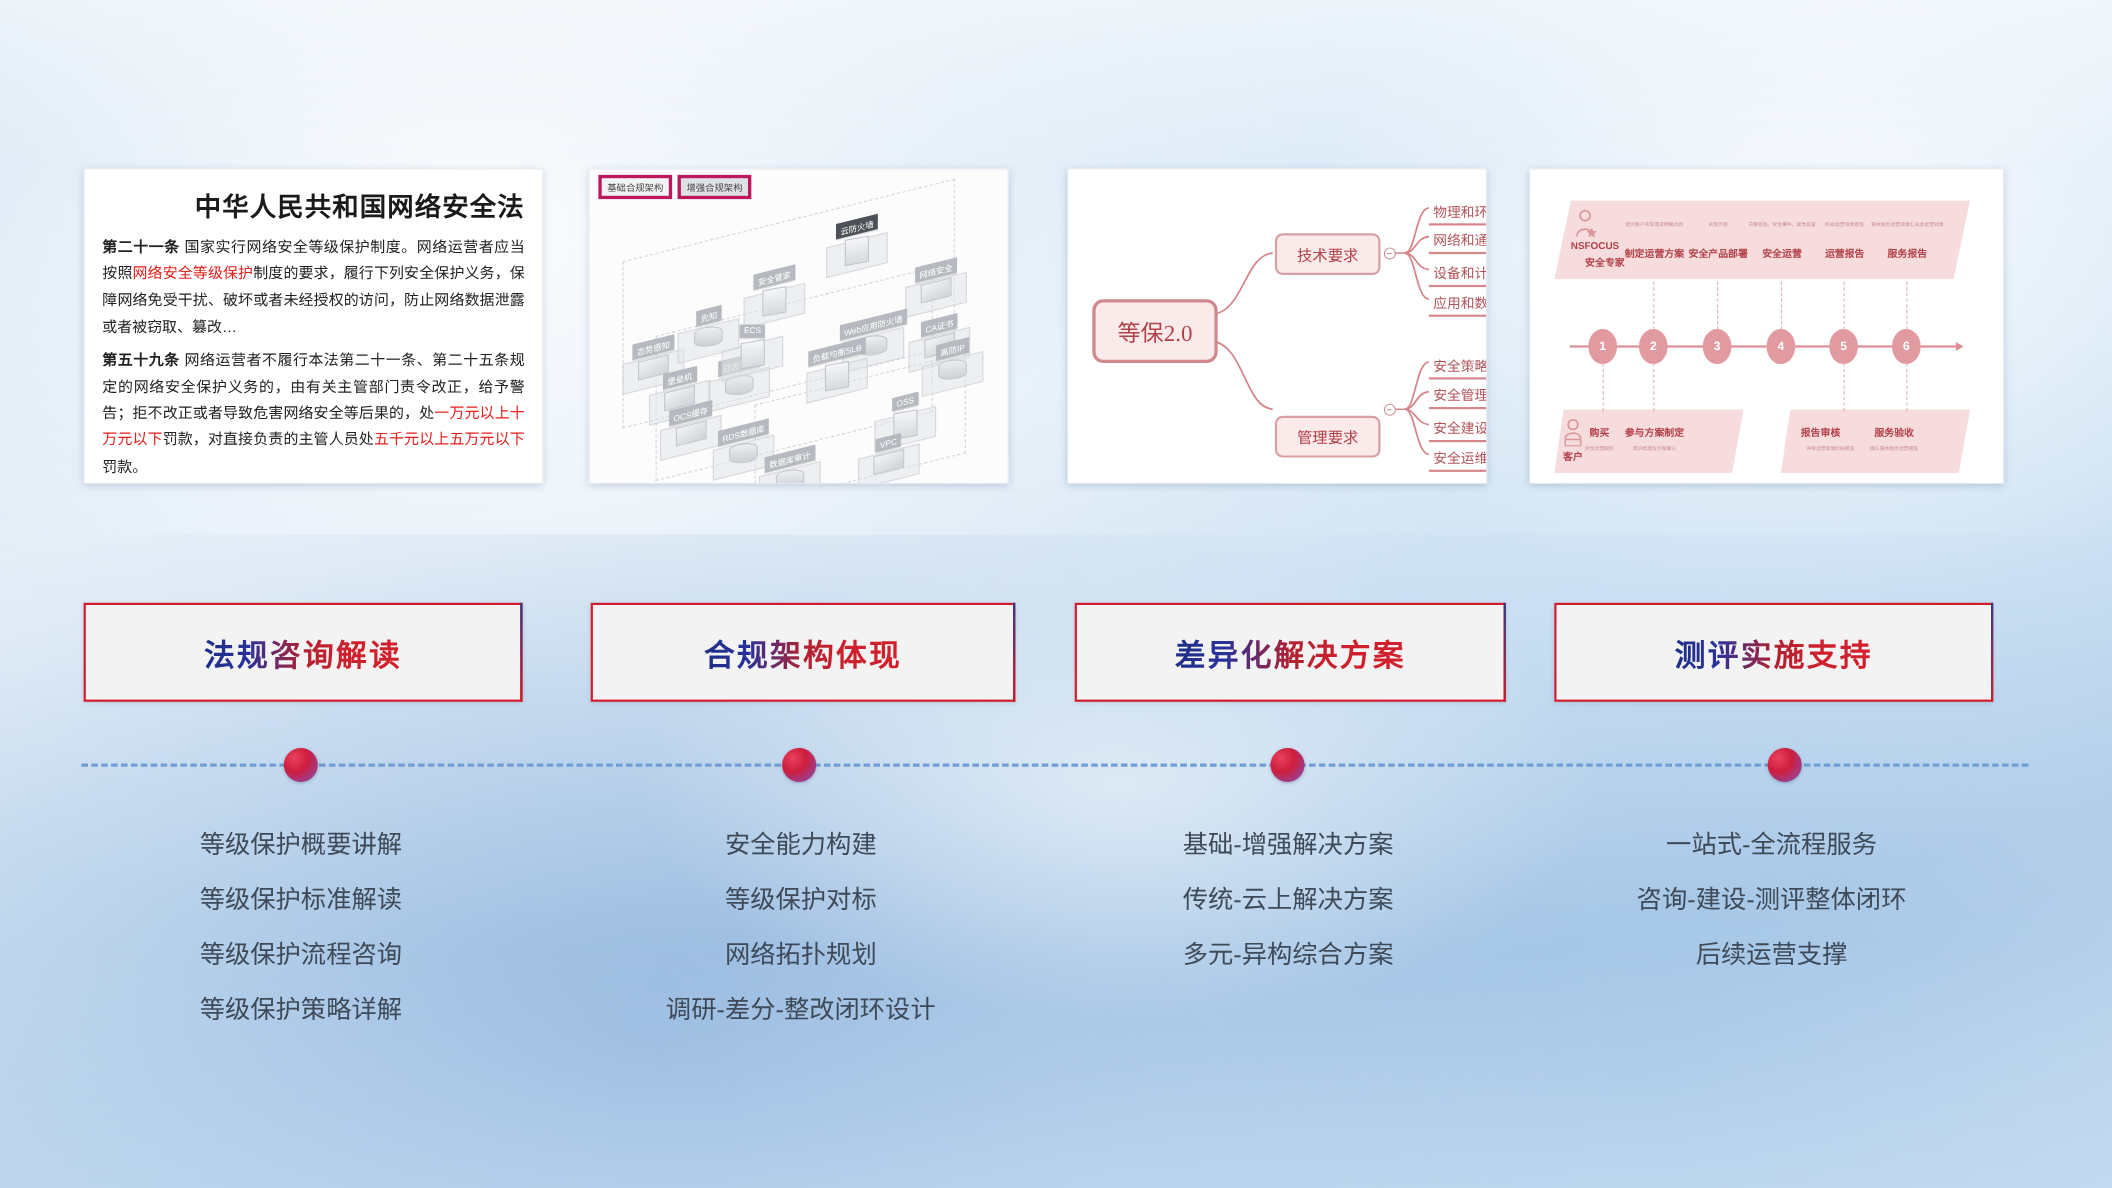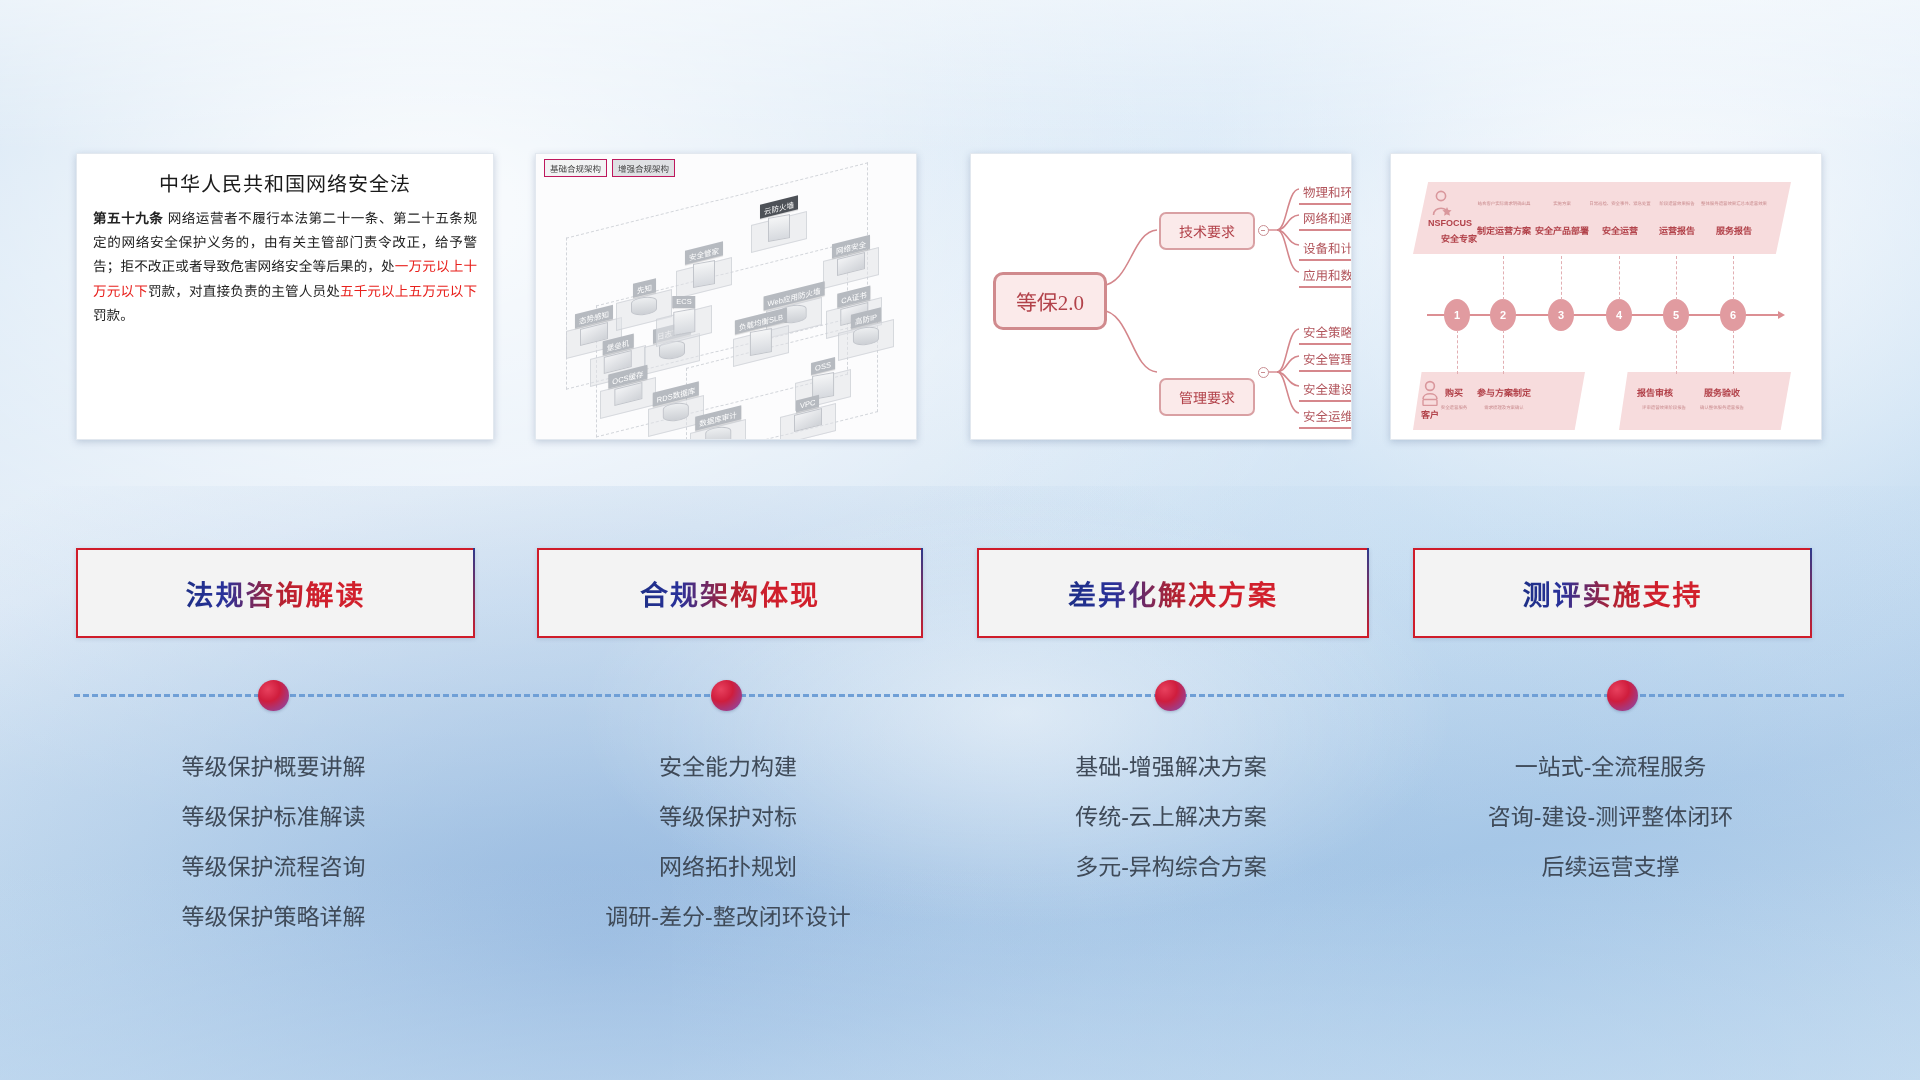--- a/index.html
+++ b/index.html
@@ -30,30 +30,30 @@
     background:linear-gradient(0deg,rgba(198,221,242,.55) 0%,rgba(255,255,255,0) 100%);}
 
   
   #cards{position:absolute;left:0;top:0;width:1920px;height:440px;}
   .card{position:absolute;background:#fff;box-shadow:0 2px 7px rgba(60,90,130,.26);
         border:1px solid #e2e8ef;overflow:hidden;}
 
   
   #card-law{left:76px;top:153px;width:416px;height:285px;padding:0;}
   .law-inner{padding:14px 16px 10px 16px;box-sizing:border-box;height:100%;}
-  .law-title{text-align:center;font-size:20px;font-weight:normal;color:#1a1a1a;letter-spacing:1px;
+  .law-title{text-align:right;font-size:24px;font-weight:bold;color:#1a1a1a;letter-spacing:1px;
              font-family:"Liberation Sans","DejaVu Sans",sans-serif;margin-bottom:10px;}
   .law-p{font-size:13.6px;line-height:1.78;color:#222;text-align:justify;margin:0 0 6px 0;}
   .law-p b{font-weight:bold;}
   .law-p .red{color:#e8201c;}
 
   
   #card-arch{left:535px;top:153px;width:380px;height:285px;background:#fcfcfd;}
   .arch-tabs{position:absolute;left:8px;top:5px;display:flex;gap:5px;}
-  .arch-tab{font-size:8.5px;padding:2px 5px;background:#dfe1e4;color:#444;border:1px solid #be185d;
+  .arch-tab{font-size:8.5px;padding:2px 5px;background:#dfe1e4;color:#444;border:3px solid #be185d;
             white-space:nowrap;}
   .arch-tab.sel{background:#f2f3f4;}
   .arch-canvas{position:absolute;inset:0;}
   .iso{position:absolute;border:1px dashed #d2d5da;}
   .node{position:absolute;transform:translate(-50%,-50%);}
   .nbox{background:#9a9ea5;color:#fff;font-size:7.5px;padding:1.5px 4px;white-space:nowrap;
         display:inline-block;transform:skewY(-14deg);box-shadow:0 1px 1px rgba(0,0,0,.15);}
   .nbox.dark{background:#4d5157;}
   .nbox.light{background:#b6bac0;}
   .nbox.flat{transform:none;}
@@ -141,20 +141,21 @@
   <div class="bg-l6"></div>
   <div class="bg-l7"></div>
   <div class="bg-l8"></div>
 </div>
 
 <div id="cards">
 
   <div class="card" id="card-law">
     <div class="law-inner">
       <div class="law-title">中华人民共和国网络安全法</div>
+      <p class="law-p"><b>第二十一条</b><span> 国家实行网络安全等级保护制度。网络运营者应当按照</span><span class="red">网络安全等级保护</span><span>制度的要求，履行下列安全保护义务，保障网络免受干扰、破坏或者未经授权的访问，防止网络数据泄露或者被窃取、篡改…</span></p>
       <p class="law-p"><b>第五十九条</b><span> 网络运营者不履行本法第二十一条、第二十五条规定的网络安全保护义务的，由有关主管部门责令改正，给予警告；拒不改正或者导致危害网络安全等后果的，处</span><span class="red">一万元以上十万元以下</span><span>罚款，对直接负责的主管人员处</span><span class="red">五千元以上五万元以下</span><span>罚款。</span></p>
     </div>
   </div>
 
   <div class="card" id="card-arch">
     <div class="arch-canvas" id="arch-canvas">
         <div class="iso" style="left: 30px; top: 46px; width: 300px; height: 150px; transform: skewY(-14deg);"></div>
         <div class="iso" style="left: 60px; top: 120px; width: 250px; height: 130px; transform: skewY(-14deg);"></div>
         <div class="iso" style="left: 150px; top: 190px; width: 190px; height: 90px; transform: skewY(-14deg);"></div>
         <div class="pad" style="left: 58px; top: 184px;"></div>

